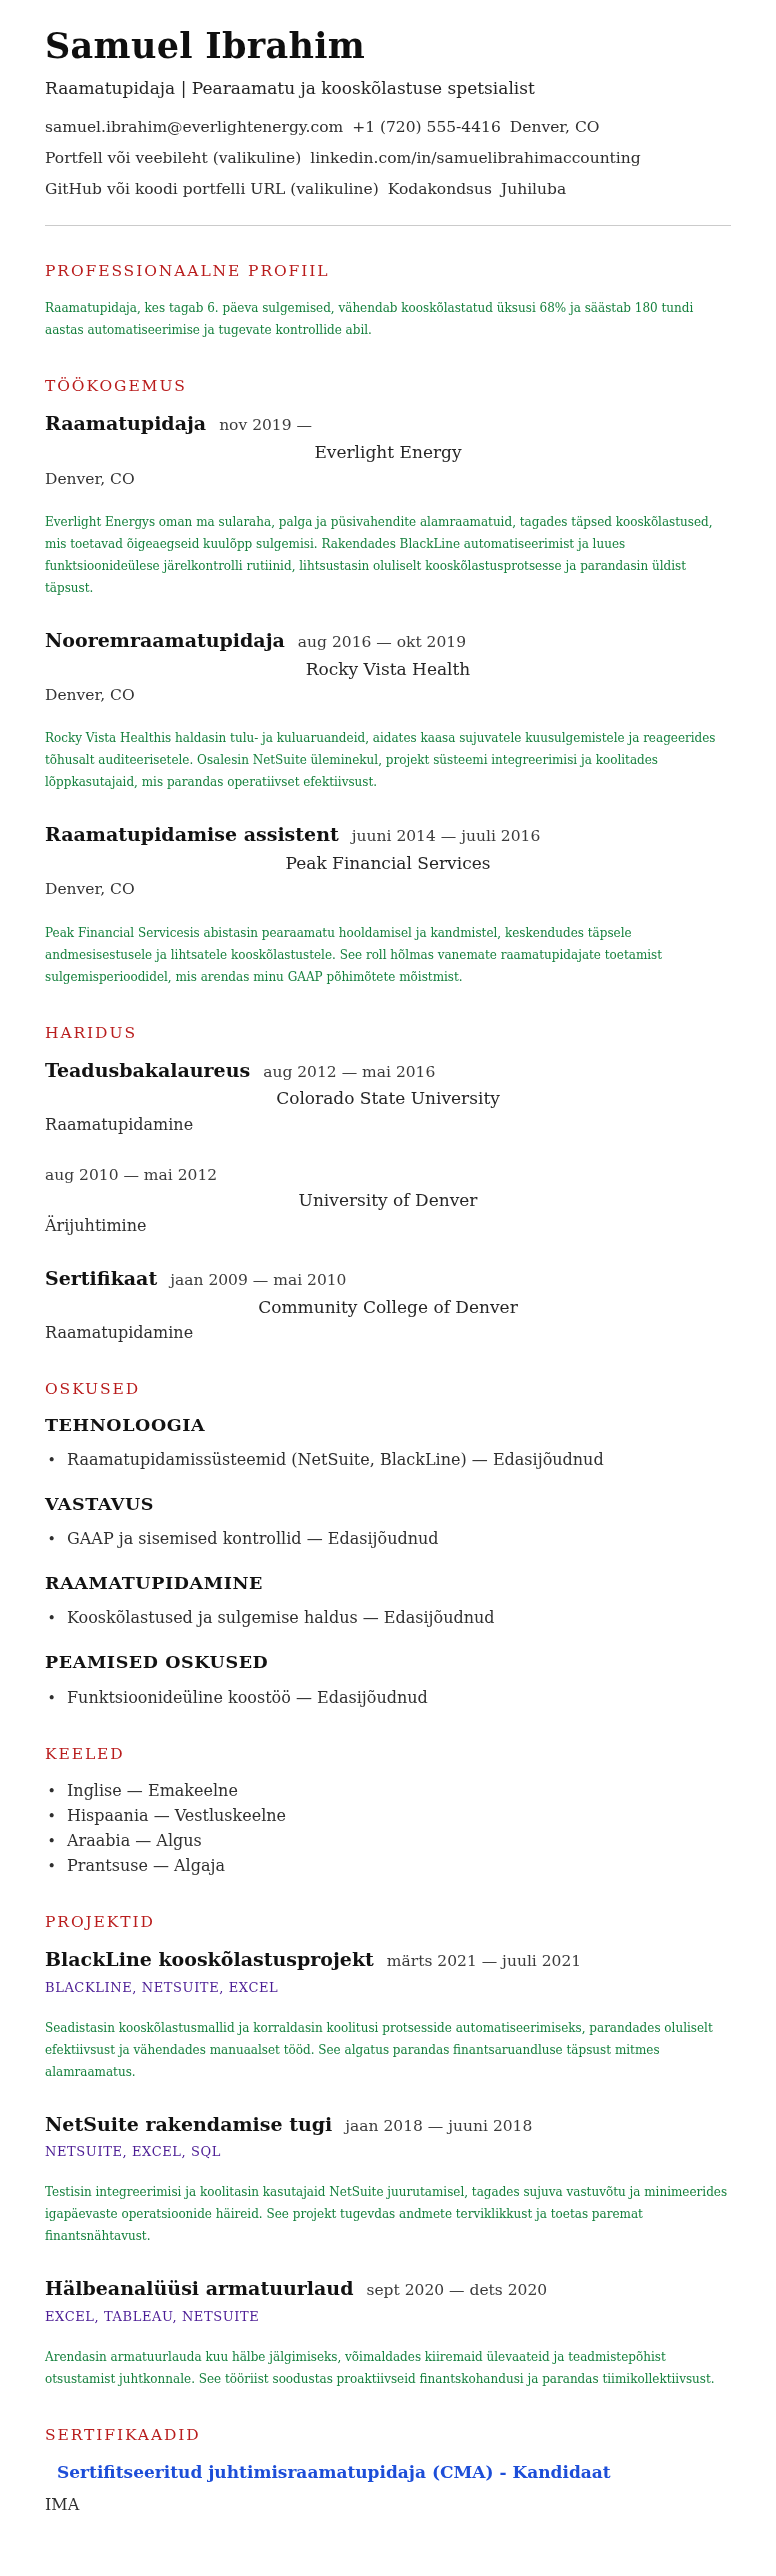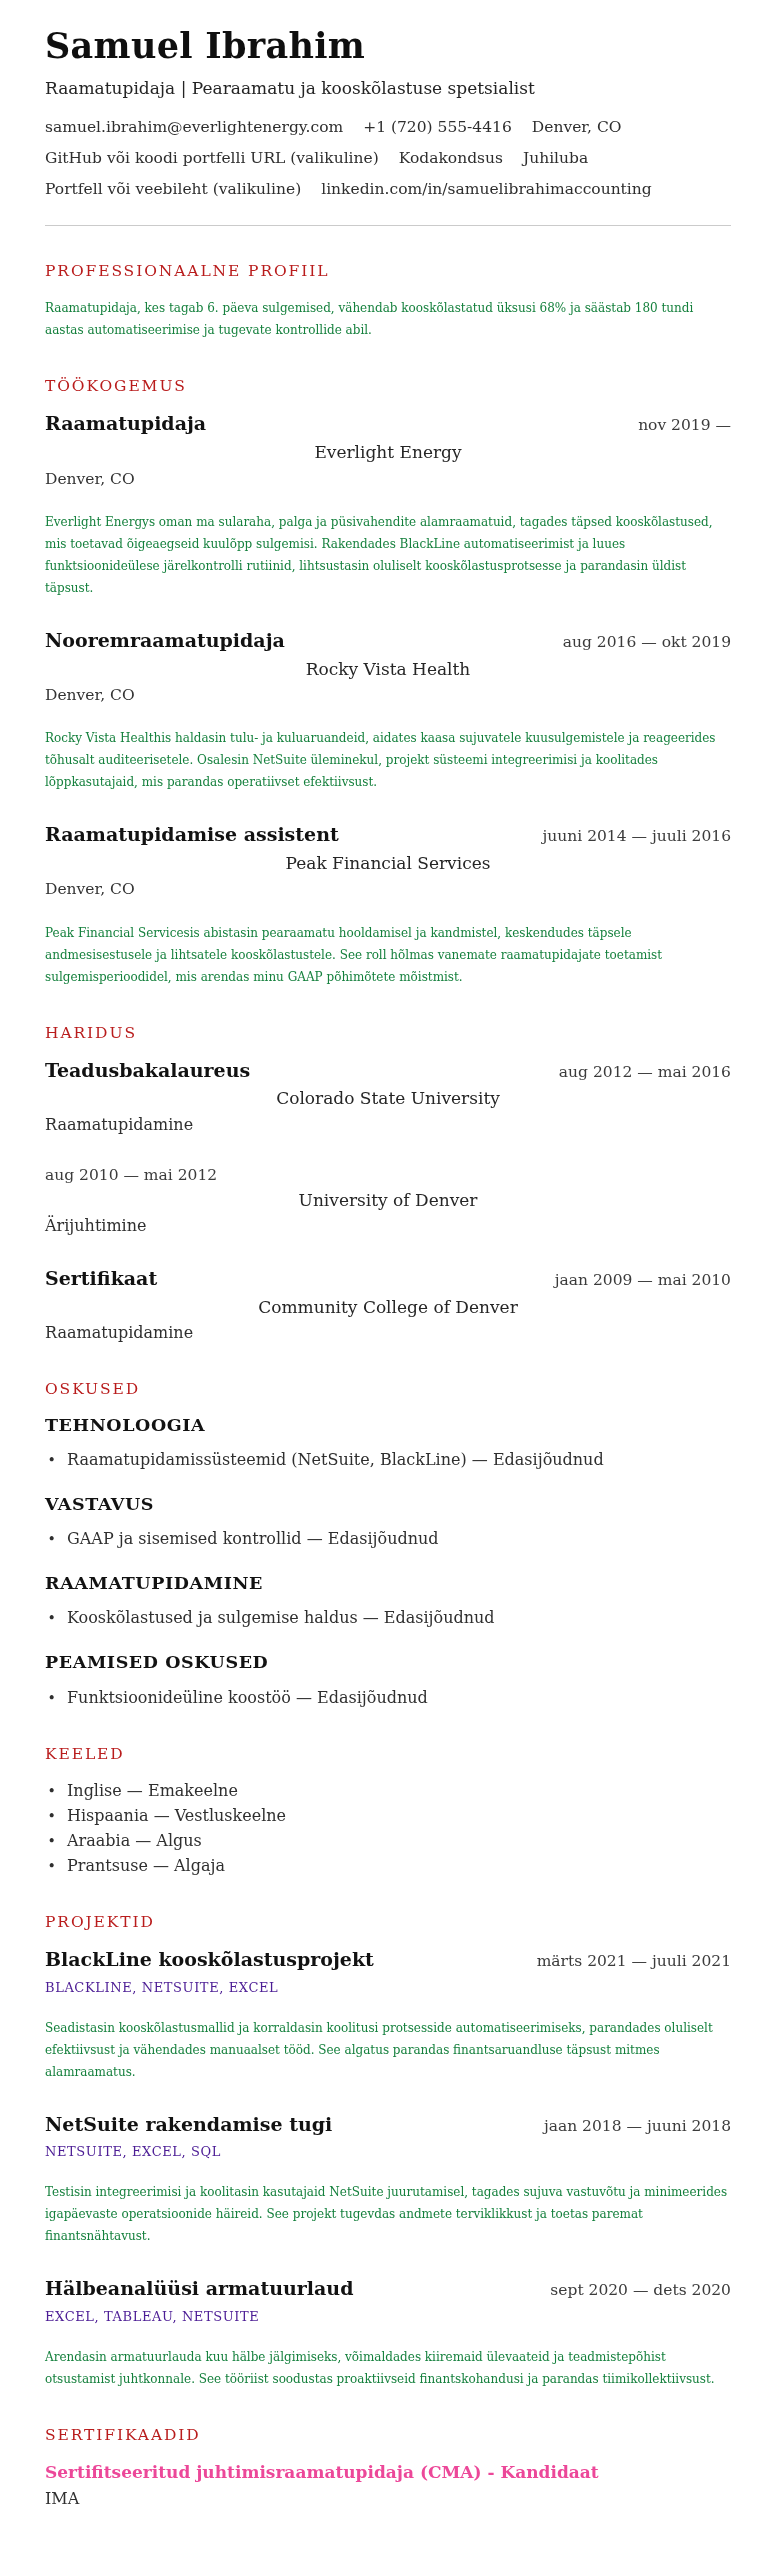--- a/index.html
+++ b/index.html
@@ -22,21 +22,21 @@
   }
   .headline {
     font-size: 17px;
     line-height: 1.3;
     color: #242424;
     margin-bottom: 19.4px;
   }
   .contact-row {
     display: flex;
     flex-wrap: wrap;
-    gap: 20px;
+    gap: 9px;
     font-size: 15.5px;
     line-height: 1.25;
     color: #2e2e2e;
     margin-bottom: 11.6px;
   }
   .divider {
     border: none;
     border-top: 1.3px solid #cbcbcb;
     margin: 26px 0 0 0;
   }
@@ -54,21 +54,20 @@
     margin: 0;
     font-size: 12px;
     line-height: 22px;
     color: #15803d;
   }
 
   
   .item { margin-bottom: 30px; }
   .item-head {
     display: flex;
-    justify-content: space-between;
     align-items: baseline;
     gap: 13px;
   }
   .item-title {
     margin: 0;
     font-size: 19px;
     line-height: 1.25;
     font-weight: 700;
     color: #121212;
   }
@@ -110,45 +109,45 @@
   }
   .bullet {
     flex: 0 0 auto;
     width: 22px;
     padding-left: 2.6px;
     box-sizing: border-box;
     font-size: 14.2px;
   }
 
   
-  .cert-title { margin: 0; font-size: 17px; font-weight: 700; color: #ec4899; line-height: 1.3; }
+  .cert-title { margin: 12px; font-size: 17px; font-weight: 700; color: #1d4ed8; line-height: 1.3; }
   .cert-issuer { margin-top: 6.5px; font-size: 16px; color: #2f2f2f; line-height: 1.3; }
 </style>
 </head>
 <body>
 
 <div class="page">
 
   <header>
     <h1 class="name">Samuel Ibrahim</h1>
     <div class="headline">Raamatupidaja | Pearaamatu ja kooskõlastuse spetsialist</div>
 
     <div class="contact-row">
       <span>samuel.ibrahim@everlightenergy.com</span>
       <span>+1 (720) 555-4416</span>
       <span>Denver, CO</span>
     </div>
     <div class="contact-row">
+      <span>Portfell või veebileht (valikuline)</span>
+      <span>linkedin.com/in/samuelibrahimaccounting</span>
+    </div>
+    <div class="contact-row">
       <span>GitHub või koodi portfelli URL (valikuline)</span>
       <span>Kodakondsus</span>
       <span>Juhiluba</span>
-    </div>
-    <div class="contact-row">
-      <span>Portfell või veebileht (valikuline)</span>
-      <span>linkedin.com/in/samuelibrahimaccounting</span>
     </div>
   </header>
 
   <hr class="divider">
 
   <section class="section">
     <h2 class="sec-heading">PROFESSIONAALNE PROFIIL</h2>
     <p class="body-text">Raamatupidaja, kes tagab 6. päeva sulgemised, vähendab kooskõlastatud üksusi 68% ja säästab 180 tundi aastas automatiseerimise ja tugevate kontrollide abil.</p>
   </section>
 

